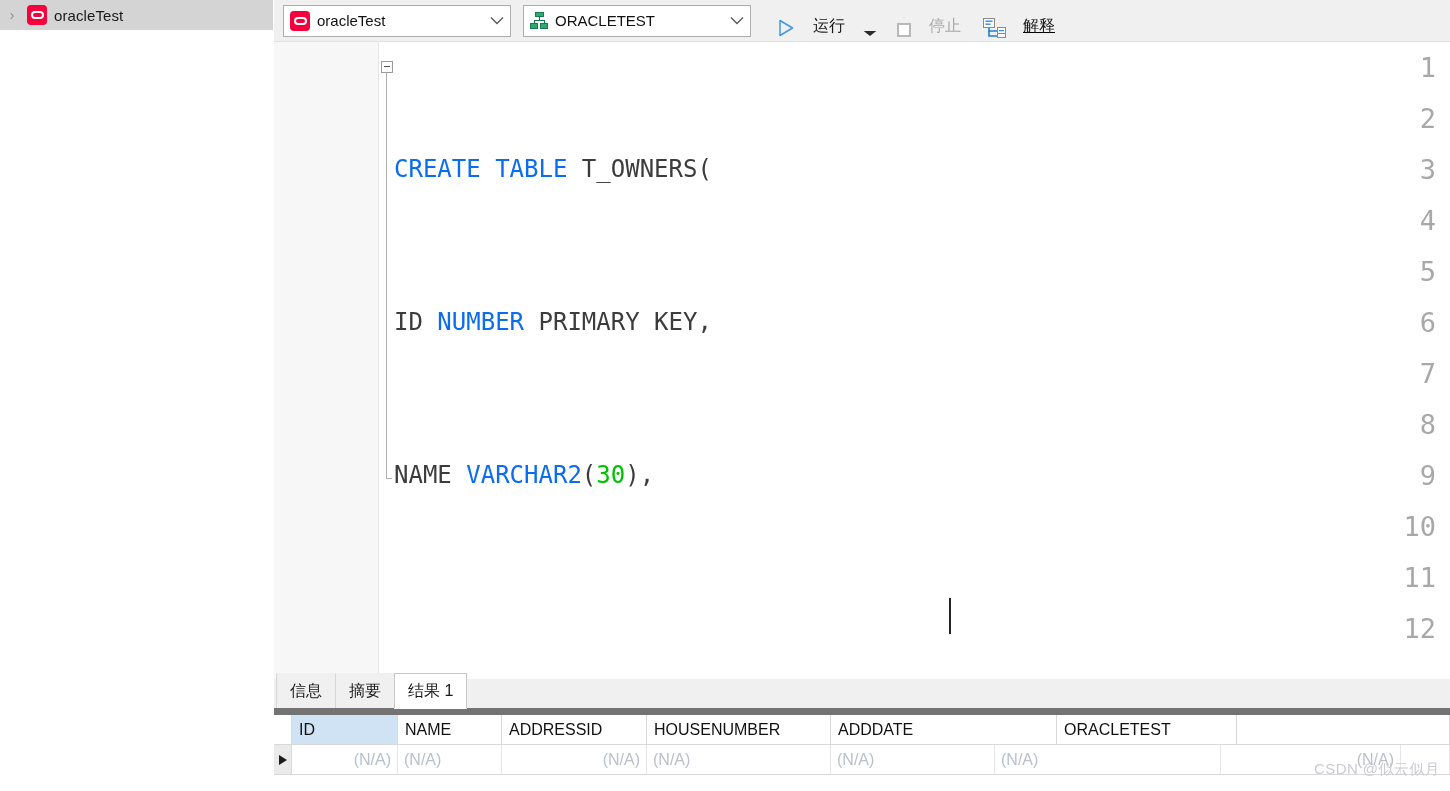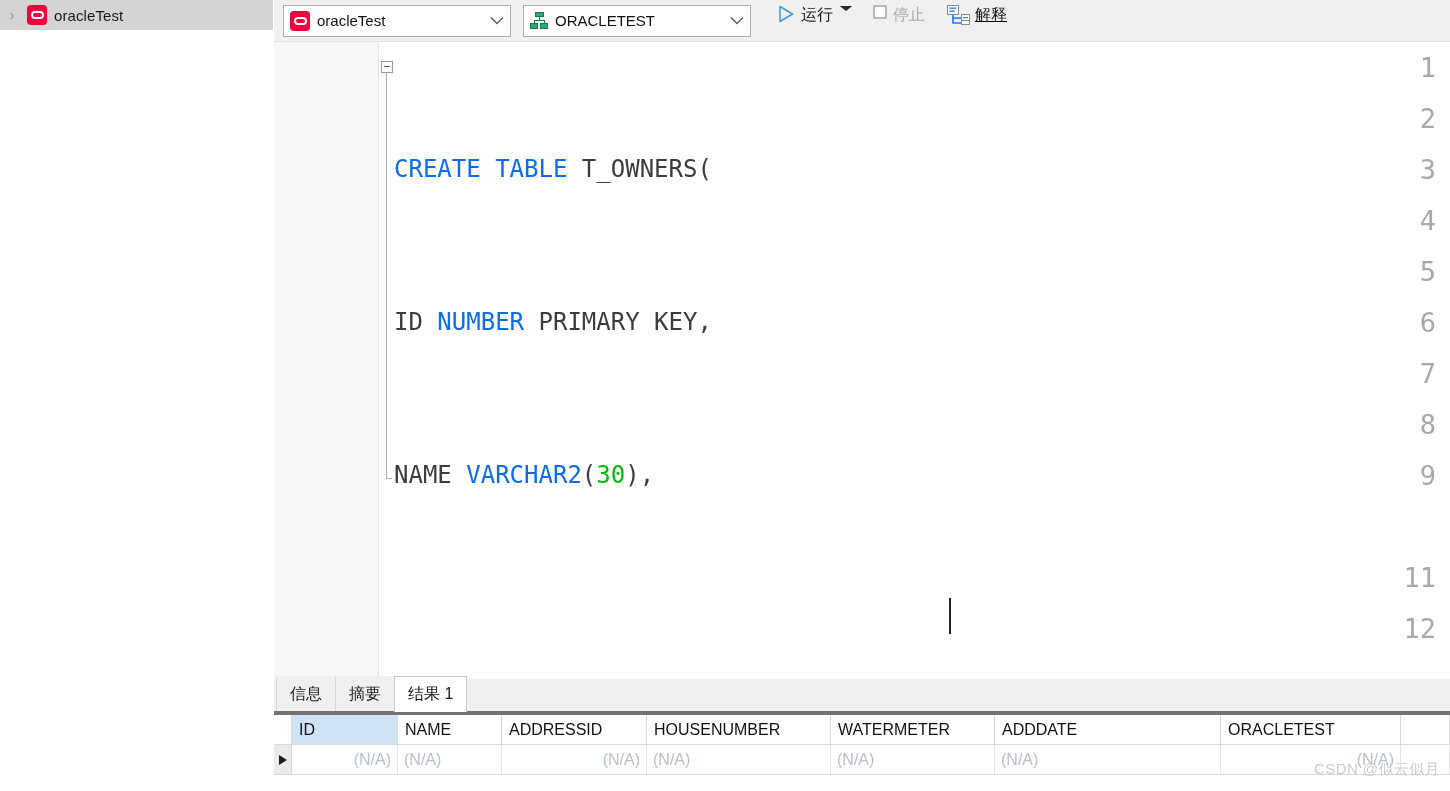--- a/index.html
+++ b/index.html
@@ -61,21 +61,21 @@
   .schema-icon i.a { left:5px; top:0px; width:9px; height:5px; }
   .schema-icon i.b { left:0px; top:11px; width:8px; height:6px; }
   .schema-icon i.c { left:10px; top:11px; width:8px; height:6px; }
   .schema-icon i.lnk { background:#17794e; border:none; }
   .schema-icon i.v { left:9px; top:5px; width:1px; height:4px; }
   .schema-icon i.h { left:4px; top:8px; width:11px; height:1px; }
   .schema-icon i.d1 { left:4px; top:8px; width:1px; height:3px; }
   .schema-icon i.d2 { left:14px; top:8px; width:1px; height:3px; }
 
   .tbtn {
-    display:flex; align-items:flex-start; gap:6px; height:32px;
+    display:flex; align-items:flex-end; gap:18px; height:32px;
     padding:0 6px; margin-left:8px; cursor:default;
   }
   .tbtn .tlabel { font-size:16px; color:#1a1a1a; white-space:nowrap; }
   .tbtn.disabled .tlabel { color:#a8a8a8; }
   .play-wrap { width:18px; height:18px; display:flex; align-items:center; justify-content:center; }
   .tri-svg { display:block; }
   .dd-caret { font-size:9px; color:#333; margin-left:2px; transform:scaleX(1.4); }
   .stop-sq { width:14px; height:14px; border:2px solid #b9b9b9; background:#fff; }
   .explain-icon { width:22px; height:19px; position:relative; }
 
@@ -121,21 +121,21 @@
     position:absolute; left:675px; top:556px; width:2px; height:36px; background:#222;
   }
 
   
   #bottom {
     position:absolute; left:274px; top:679px; width:1176px; height:112px;
     background:#ffffff;
   }
   #tabbar {
     position:relative; height:36px; background:#f0f0f0;
-    border-bottom:4px solid #737373;
+    border-bottom:7px solid #737373;
     display:flex; align-items:flex-end; padding-left:2px;
   }
   .tab {
     height:35px; padding:0 13px; display:flex; align-items:center;
     font-size:16px; color:#1a1a1a; background:#f0f0f0;
     border-left:1px solid #d6d6d6; border-right:1px solid #d6d6d6;
     border-top:1px solid #f0f0f0;
     margin-right:-1px;
   }
   .tab.active {
@@ -264,20 +264,21 @@
 
     <div class="ln" style="top:0px;">1</div>
     <div class="ln" style="top:51px;">2</div>
     <div class="ln" style="top:102px;">3</div>
     <div class="ln" style="top:153px;">4</div>
     <div class="ln" style="top:204px;">5</div>
     <div class="ln" style="top:255px;">6</div>
     <div class="ln" style="top:306px;">7</div>
     <div class="ln" style="top:357px;">8</div>
     <div class="ln" style="top:408px;">9</div>
+    <div class="ln" style="top:459px;">10</div>
     <div class="ln" style="top:510px;">11</div>
     <div class="ln" style="top:561px;">12</div>
 
     <div id="fold-col">
       <div class="fold-box" style="top:19px;"></div>
       <div class="fold-stem" style="top:31px; height:405px;"></div>
       <div class="fold-foot" style="top:436px;"></div>
     </div>
 
     <div id="code">
@@ -310,21 +311,20 @@
       </div>
     </div>
 
     <div id="grid">
       <div id="grid-head">
         <div class="rowsel-head"></div>
         <div class="hcell sel" style="width:106px;">ID</div>
         <div class="hcell" style="width:104px;">NAME</div>
         <div class="hcell" style="width:145px;">ADDRESSID</div>
         <div class="hcell" style="width:184px;">HOUSENUMBER</div>
-        <div class="hcell" style="width:164px;">WATERMETER</div>
         <div class="hcell" style="width:226px;">ADDDATE</div>
         <div class="hcell" style="width:180px;">ORACLETEST</div>
         <div class="hcell" style="flex:1;"></div>
       </div>
 
       <div id="grid-row">
         <div class="rowsel-cell">
           <span class="tri"></span>
         </div>
         <div class="dcell right" style="width:106px;">(N/A)</div>

